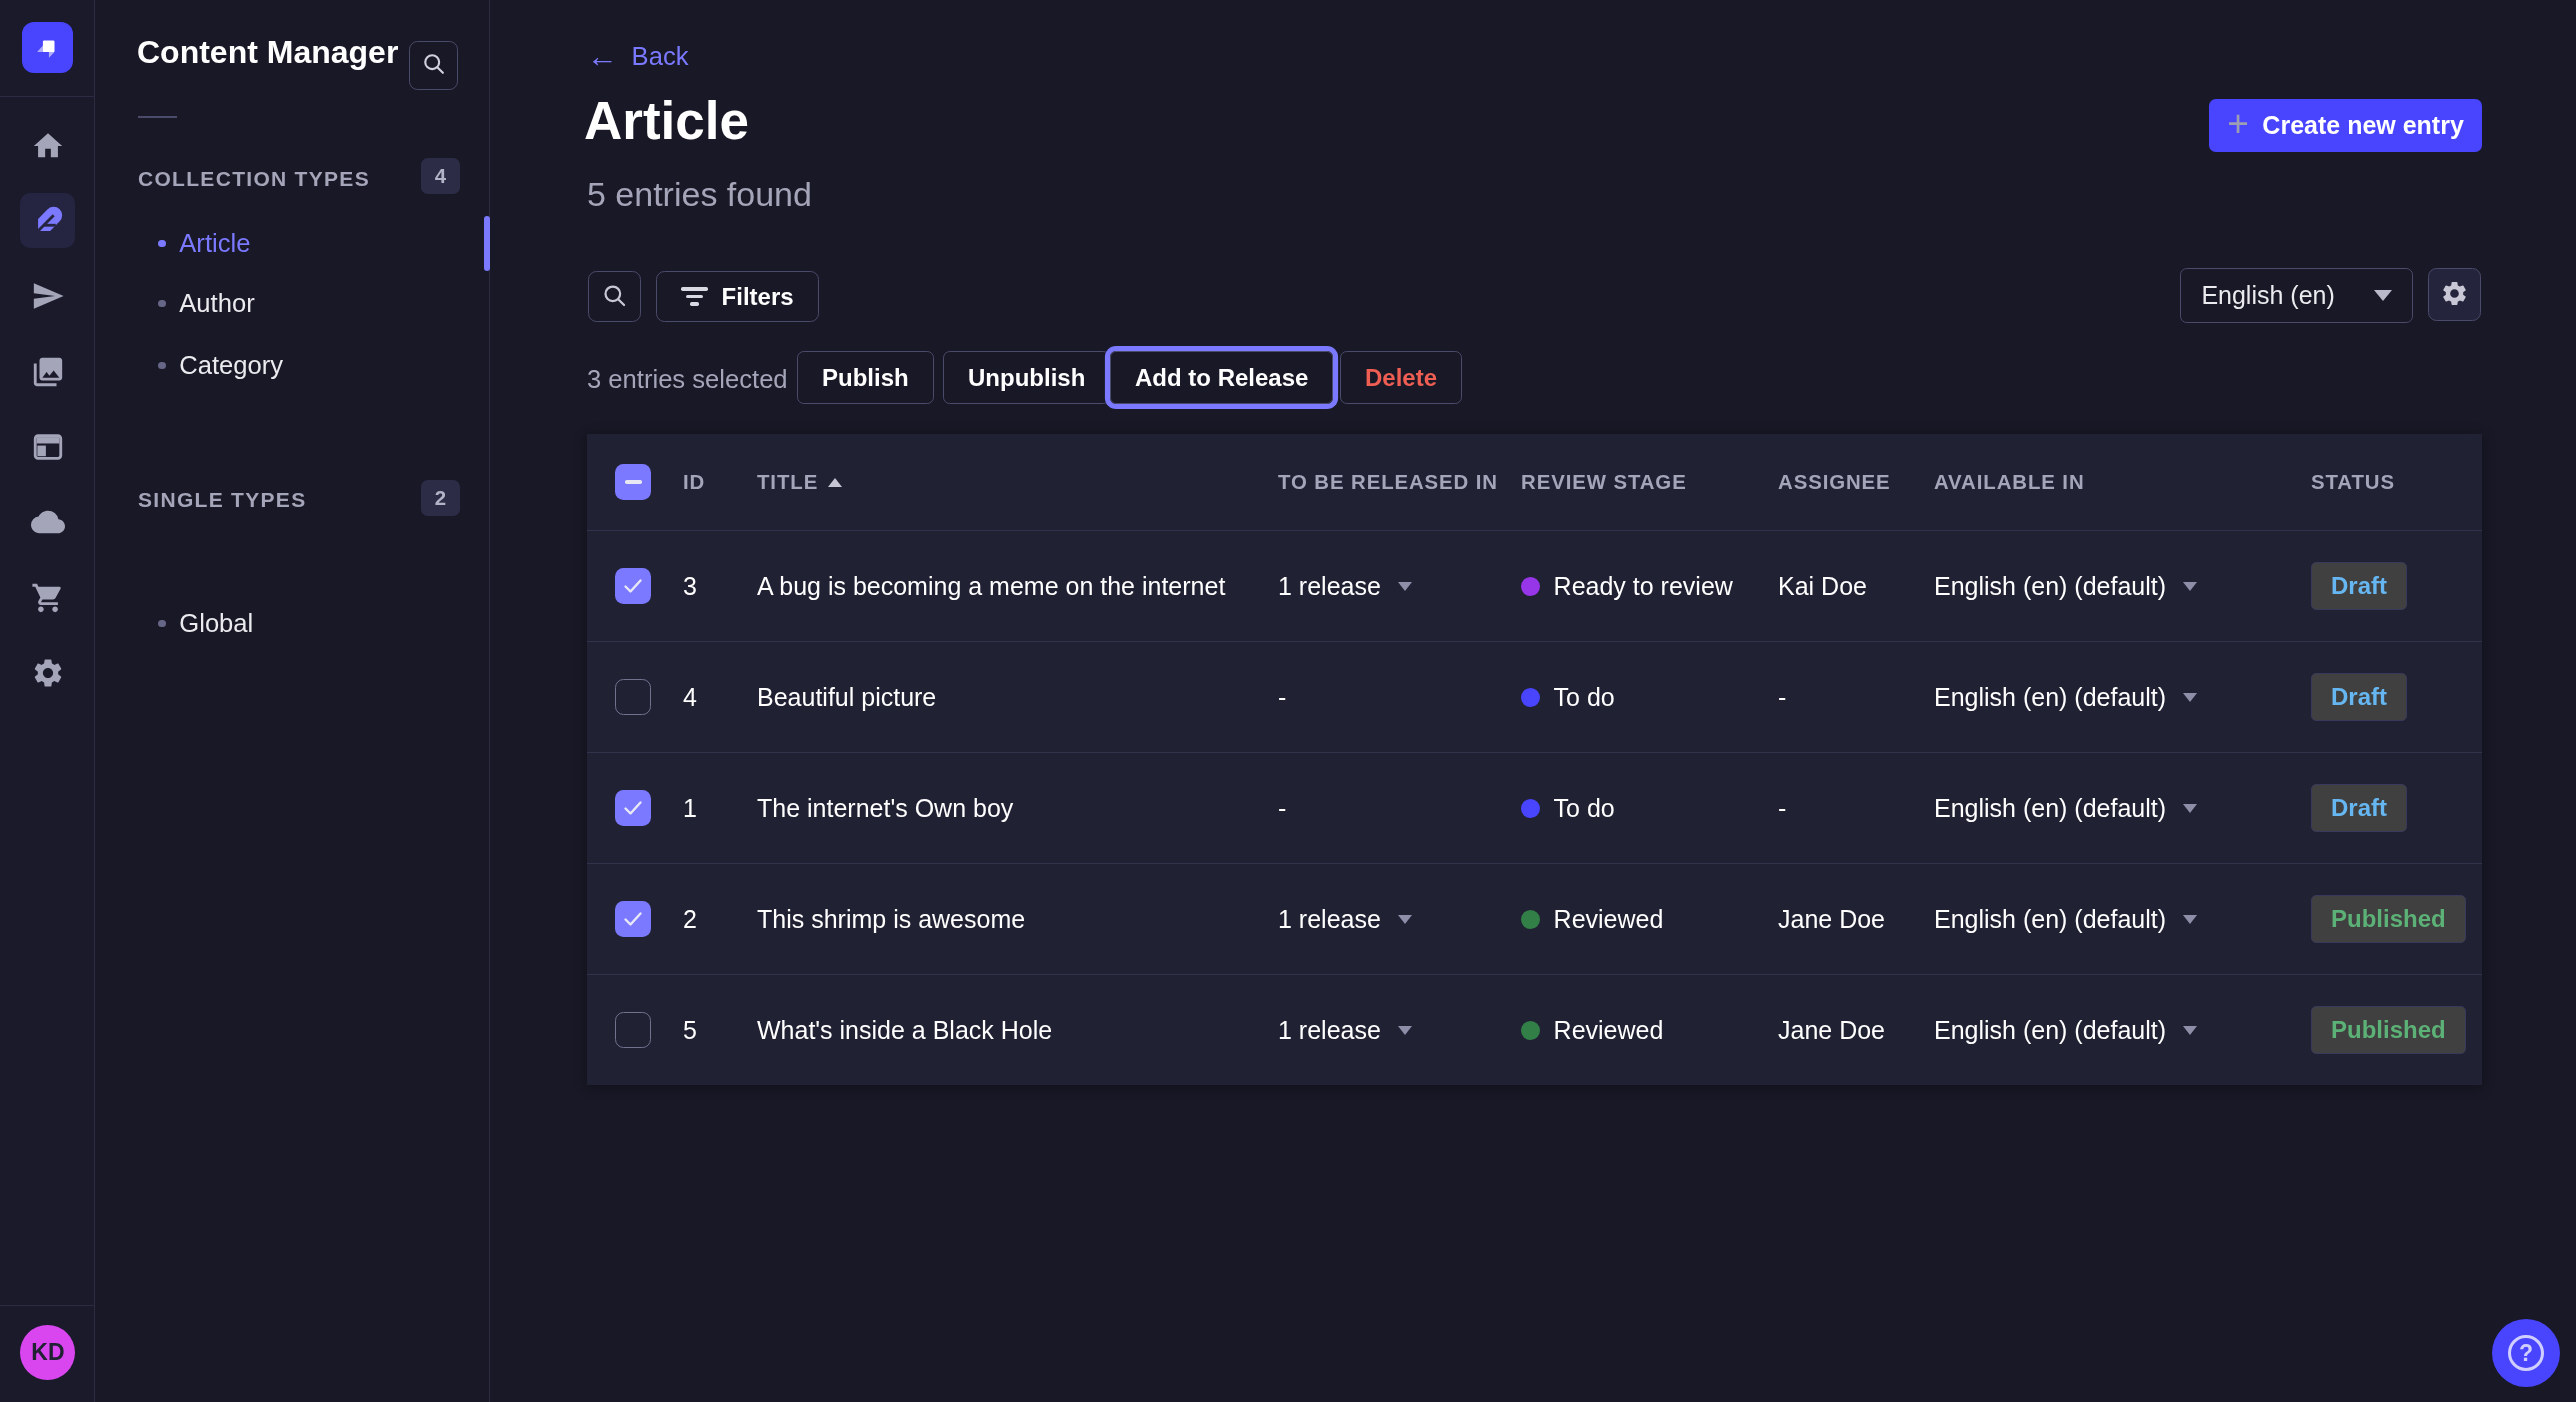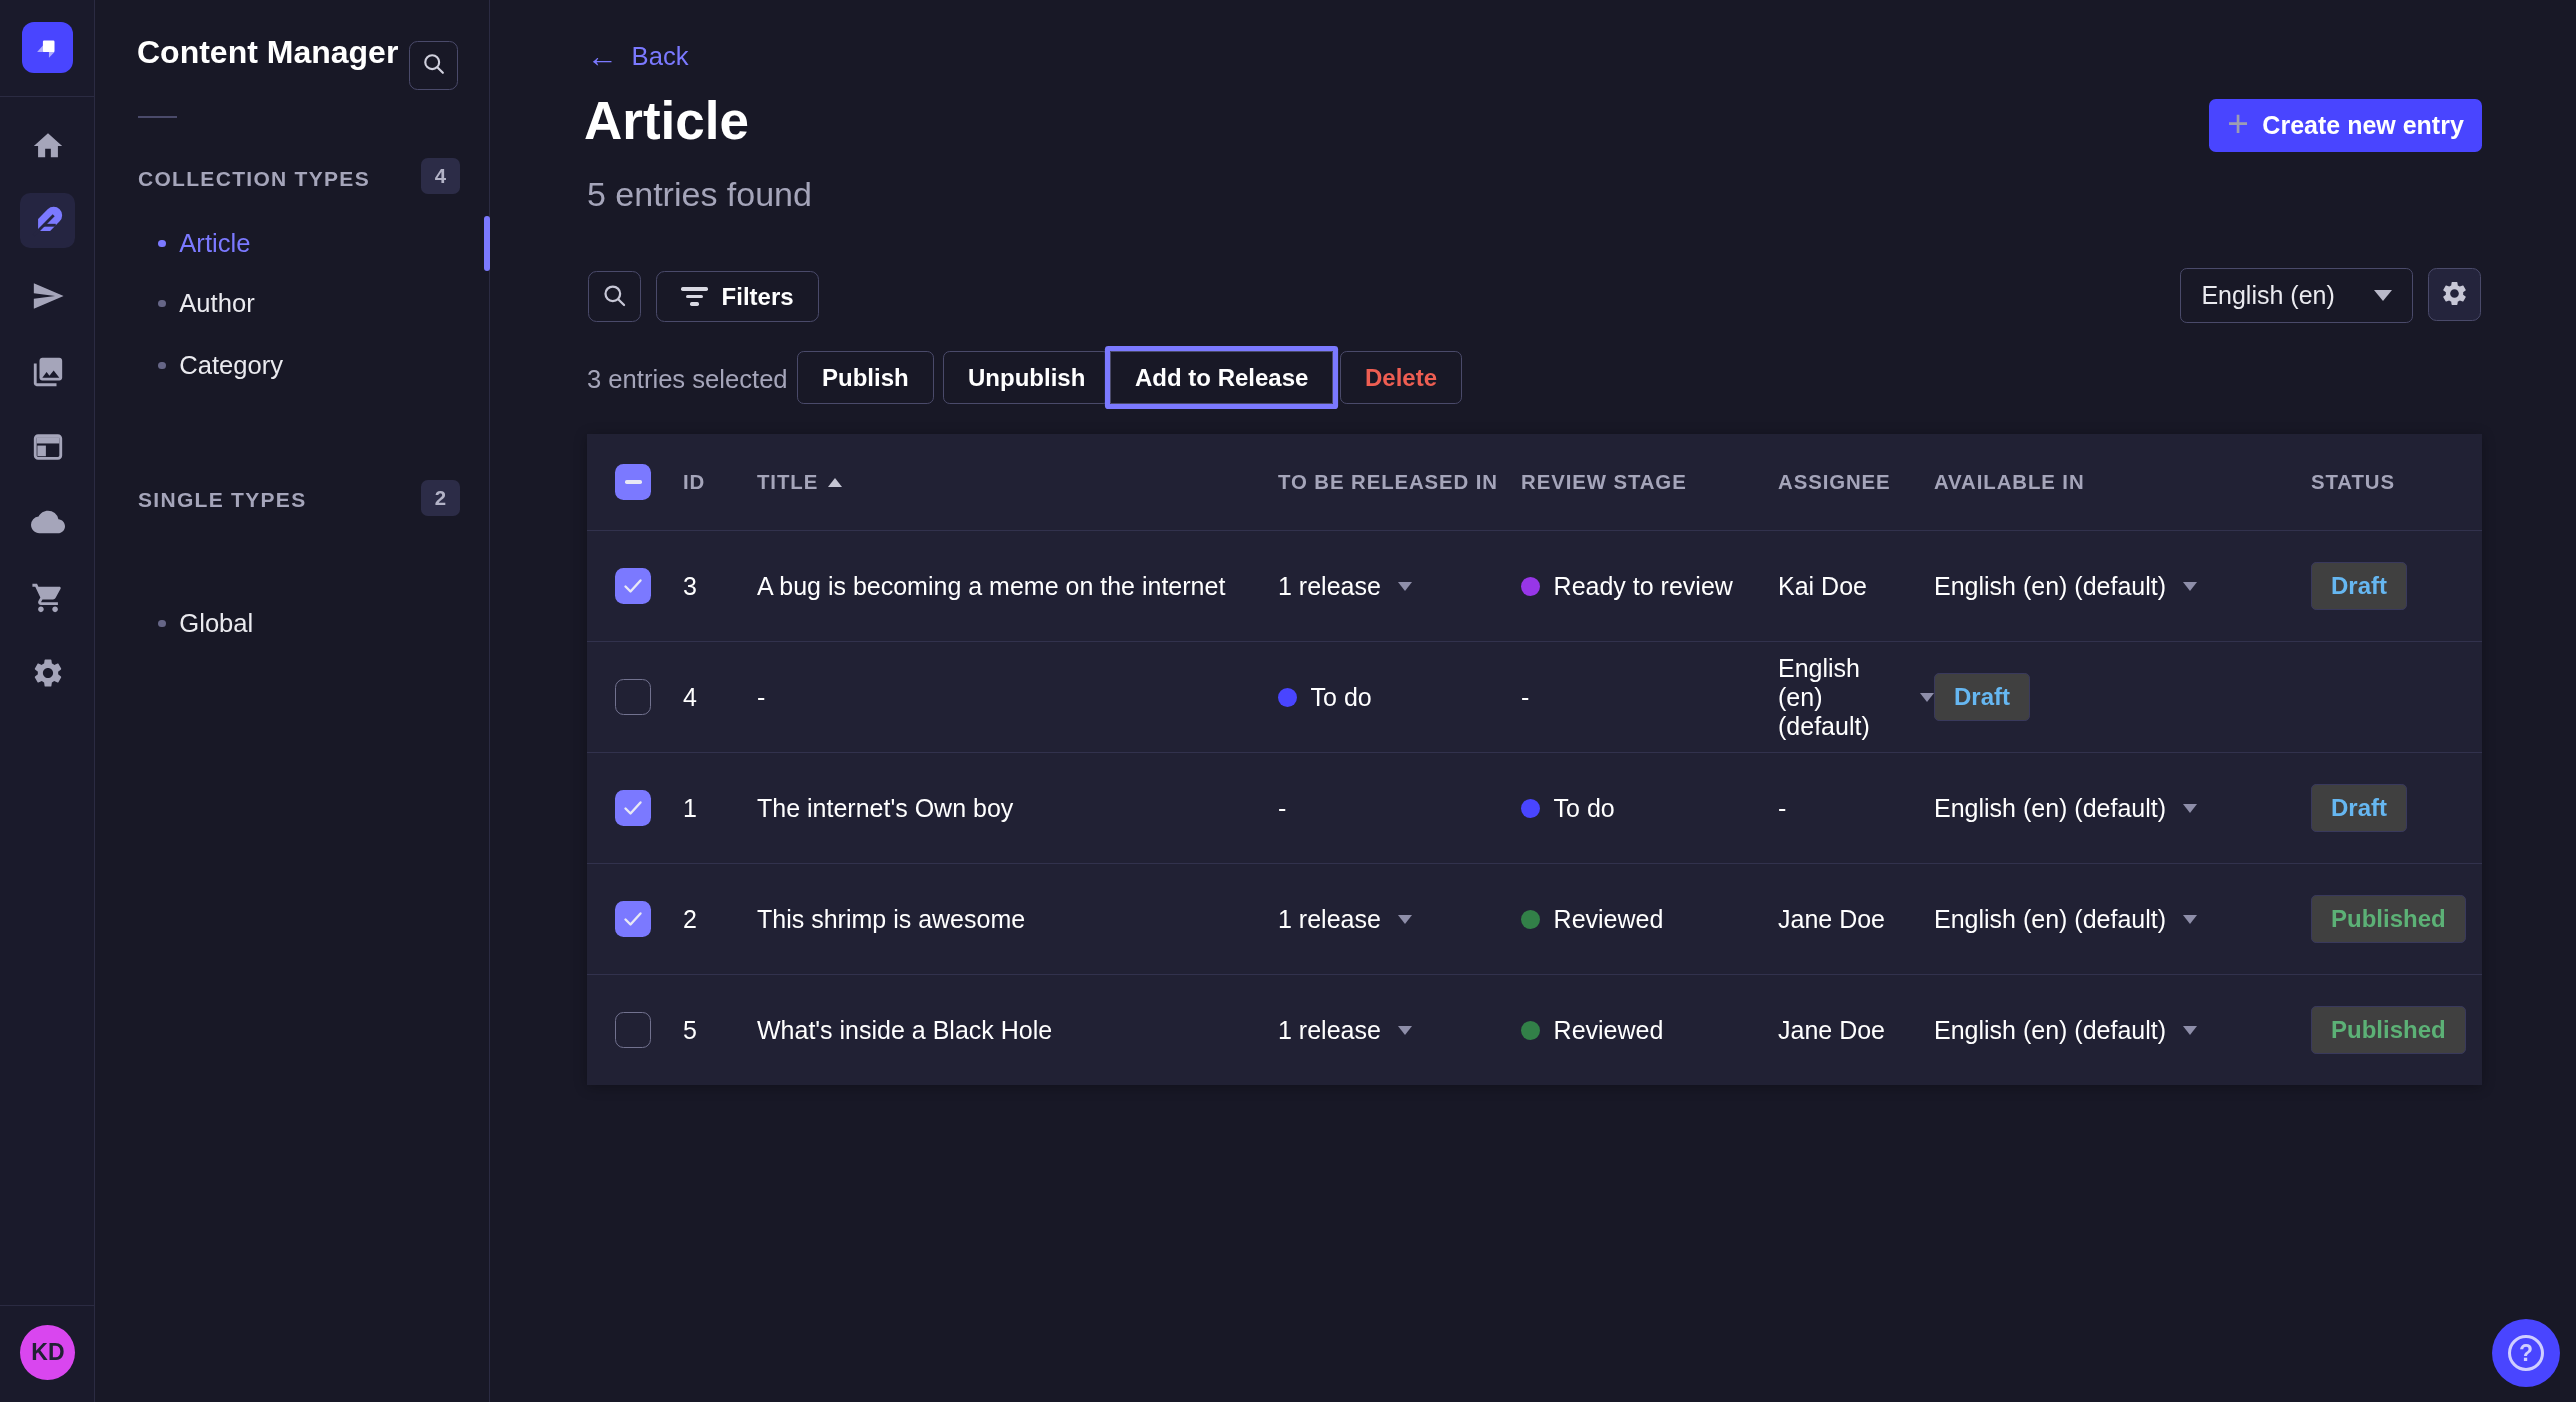--- a/index.html
+++ b/index.html
@@ -59,21 +59,21 @@
   .filter-ic i:nth-child(1){width:27px;} .filter-ic i:nth-child(2){width:17px;} .filter-ic i:nth-child(3){width:8.5px;}
   .locale-dd{position:absolute;left:1688px;top:268px;width:233px;height:55px;border:0.9px solid #4a4a6a;border-radius:6.8px;
              display:flex;align-items:center;justify-content:space-between;padding:0 20.4px;font-size:25px;color:#eaeaef;}
   .gear-btn{position:absolute;left:1936px;top:268px;width:53px;height:53px;border:0.9px solid #4a4a6a;border-radius:8.5px;
             background:#24243c;display:flex;align-items:center;justify-content:center;}
 
   .sel-text{position:absolute;left:95px;top:365px;font-size:25.6px;color:#a5a5ba;}
   .sel-btn{position:absolute;top:351px;height:53px;padding:0 24px;border:0.9px solid #4a4a6a;border-radius:6.8px;
            background:transparent;display:flex;align-items:center;font-size:24px;font-weight:600;color:#ffffff;}
   #btn-publish{left:305px;} #btn-unpublish{left:451px;}
-  #btn-addrelease{left:618px;border-radius:1px;box-shadow:0 0 0 5.1px #7b79ff;}
+  #btn-addrelease{left:618px;border-radius:6px;box-shadow:0 0 0 5.1px #7b79ff;}
   #btn-delete{left:848px;color:#ee5e52;}
 
   
   .table{position:absolute;left:95px;top:434px;width:1895px;background:#212134;border-radius:0;
          box-shadow:0 1.7px 12px rgba(0,0,0,0.3);overflow:hidden;}
   .thead,.trow{display:grid;grid-template-columns:96px 74px 521px 243px 257px 156px 377px 171px;align-items:center;}
   .thead{height:96px;}
   .trow{height:111px;border-top:0.9px solid #32324d;}
   .th{font-size:20.4px;font-weight:600;letter-spacing:0.9px;color:#a5a5ba;display:flex;align-items:center;gap:10.2px;}
   .cell{font-size:25px;color:#ffffff;display:flex;align-items:center;}
@@ -301,20 +301,21 @@
     <div class="cell">
       <span class="badge" style="color: rgb(102, 183, 241);">Draft</span>
     </div>
   </div>
 
   <div class="trow">
     <div class="cell c-check">
       <span class="cb unchecked"></span>
     </div>
     <div class="cell">4</div>
+    <div class="cell">Beautiful picture</div>
     <div class="cell">
       <span>-</span>
 
     </div>
     <div class="cell">
       <span class="dot" style="background: rgb(73, 69, 255);"></span>
       <span>To do</span>
     </div>
     <div class="cell">-</div>
     <div class="cell">

